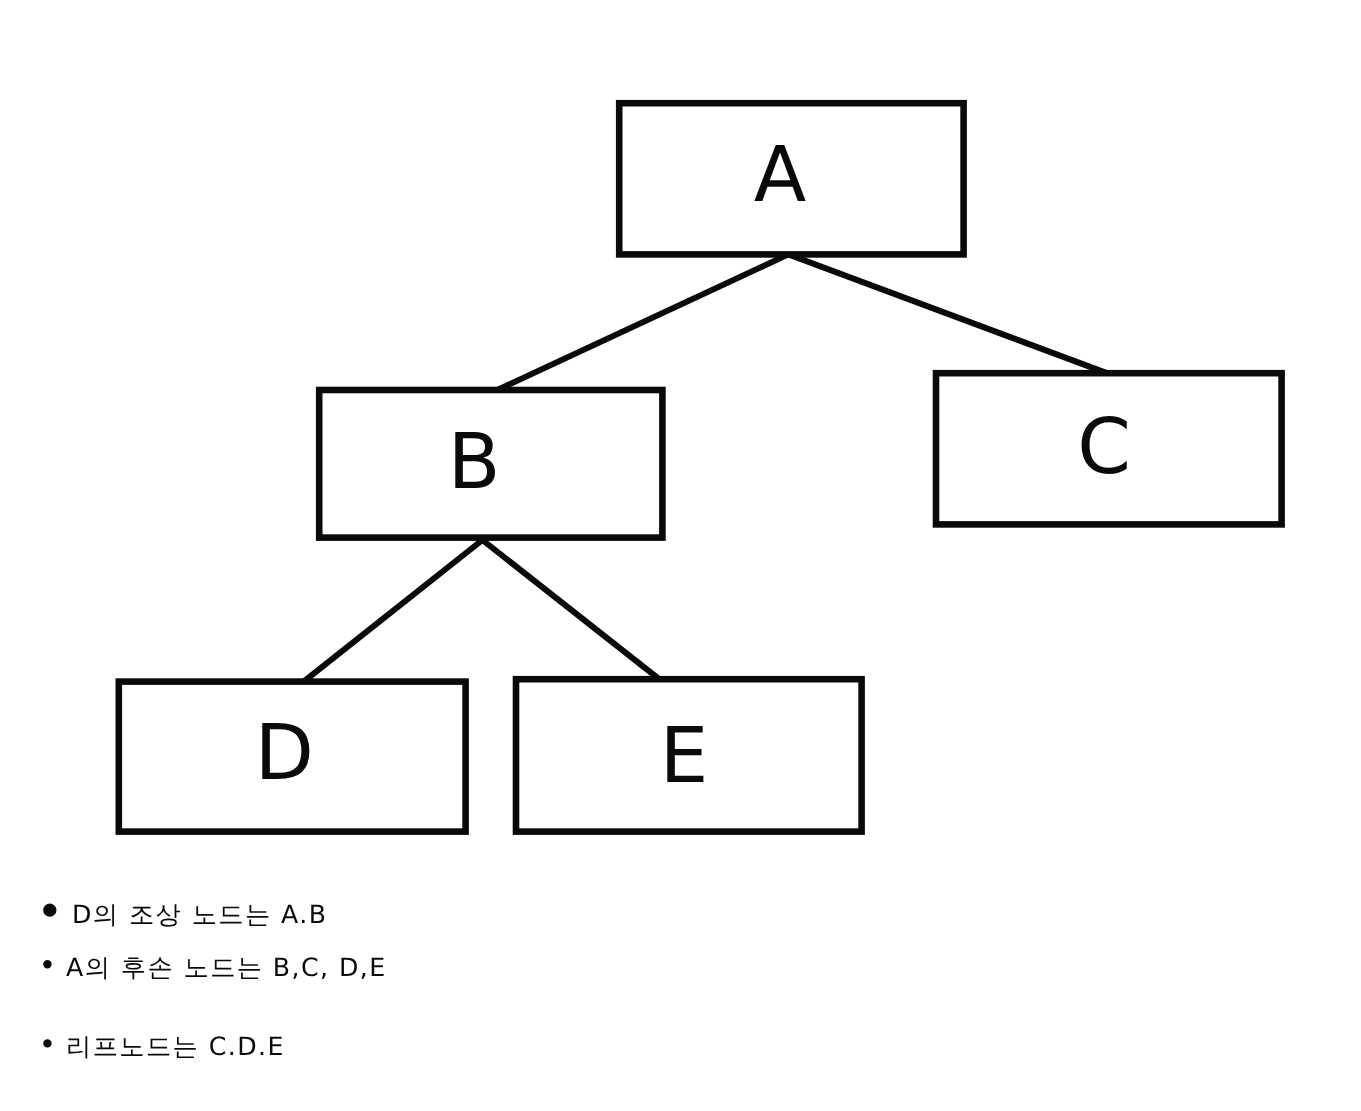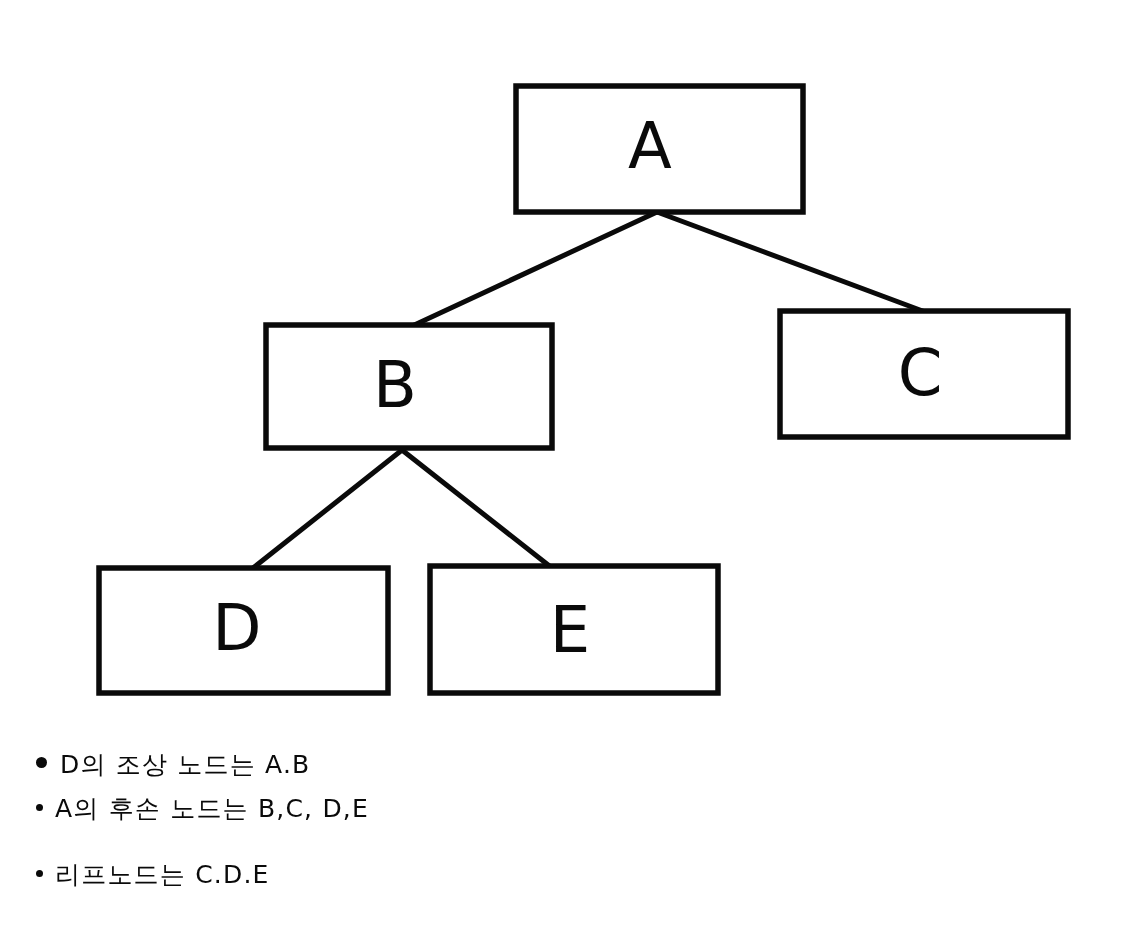--- a/index.html
+++ b/index.html
@@ -75,21 +75,21 @@
     transform: translateY(-5px);
   }
   .note-bullet.small {
     width: 7px;
     height: 7px;
     margin-right: 12px;
     transform: translateY(-6px);
   }
   .note-text {
     font-family: "DejaVu Sans", sans-serif;
-    font-size: 25px;
+    font-size: 21px;
     letter-spacing: 1.2px;
     color: #0a0a0a;
     line-height: 1;
   }
   .note-1 { top: 0px; }
   .note-2 { top: 44px; justify-content: space-between; }
   .note-3 { top: 90px; margin-top: 20px; }
 </style>
 </head>
 <body>

